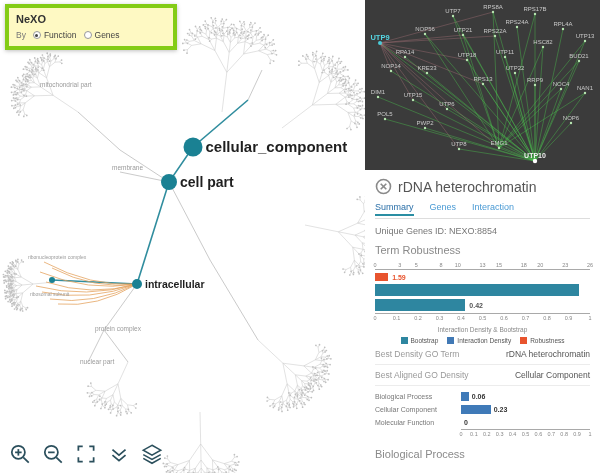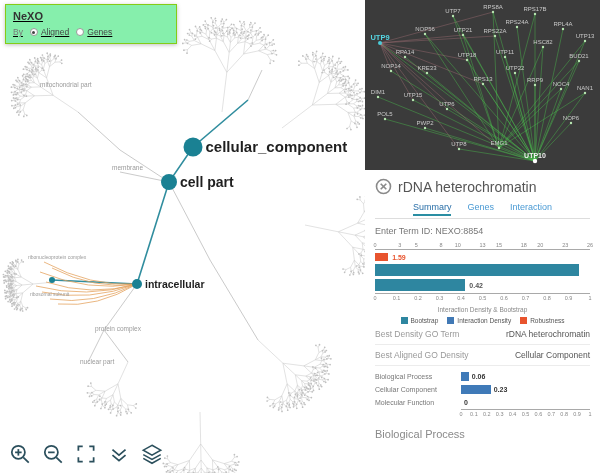--- a/index.html
+++ b/index.html
@@ -4,22 +4,22 @@
 <style>
   html,body{margin:0;padding:0;}
   body{width:600px;height:473px;position:relative;overflow:hidden;background:#fff;
        font-family:"Liberation Sans",sans-serif;}
   #app{position:absolute;inset:0;}
 
   
   #left-panel{position:absolute;left:0;top:0;width:365px;height:473px;background:#fff;overflow:hidden;}
   #tree-svg{position:absolute;left:0;top:0;}
 
-  .search-card{position:absolute;left:5px;top:4px;width:172px;background:#86efac;
-    border:1px solid #84cc16;box-shadow:0 1px 4px rgba(0,0,0,.25);padding:5px 7px 6px;z-index:3;box-sizing:border-box;text-decoration:underline;}
+  .search-card{position:absolute;left:5px;top:4px;width:172px;background:#fef9c3;
+    border:4px solid #84cc16;box-shadow:0 1px 4px rgba(0,0,0,.25);padding:5px 7px 6px;z-index:3;box-sizing:border-box;}
   .nexo-title{font-size:11px;font-weight:bold;color:#333;margin-bottom:3px;}
   .search-row{display:flex;align-items:center;gap:4px;}
   .search-row input{flex:1;min-width:0;height:15px;border:1px solid #ddd;font-size:8.5px;
     padding:1px 3px;color:#333;outline:none;font-family:"Liberation Sans",sans-serif;}
   .sc-icons{display:flex;align-items:center;gap:3px;}
   .sc-icons .sc-ic{display:inline-flex;cursor:pointer;line-height:0;}
   .by-row{margin-top:5px;display:flex;align-items:center;gap:7px;font-size:8.5px;color:#444;}
   .by-label{color:#777;}
   .by-opt{display:inline-flex;align-items:center;cursor:pointer;}
   .radio{width:8px;height:8px;border:1px solid #999;border-radius:50%;display:inline-block;
@@ -33,21 +33,21 @@
 
   
   #graph-panel{position:absolute;left:365px;top:0;width:260px;height:170px;background:#3b3b3b;}
   #graph-svg{display:block;}
 
   
   #detail-panel{position:absolute;left:365px;top:170px;width:235px;height:303px;background:#fff;
     box-sizing:border-box;padding:8px 10px 0;overflow:hidden;}
   .d-header{display:flex;align-items:center;gap:6px;}
   .d-title{font-size:14px;color:#555;}
-  .d-tabs{display:flex;gap:16px;margin-top:7px;padding-bottom:4px;border-bottom:1px solid #ddd;font-size:9px;justify-content:center;}
+  .d-tabs{display:flex;gap:16px;margin-top:7px;padding-bottom:4px;border-bottom:1px solid #ddd;font-size:9px;}
   .tab{color:#4a9ad4;cursor:pointer;}
   .tab.active{color:#2a6fa8;border-bottom:2px solid #2a8ea3;padding-bottom:2px;margin-bottom:-2px;}
   .d-uid{font-size:9px;color:#777;margin-top:7px;}
   .d-section{font-size:11px;color:#8a8a8a;margin-top:8px;}
 
   .axis{position:relative;height:10px;margin-top:3px;}
   .axis-top{border-bottom:1px solid #a9a9a9;}
   .axis-top .tick{position:absolute;bottom:1px;transform:translateX(-50%);font-size:5.5px;color:#888;}
   .axis-bottom{border-top:1px solid #a9a9a9;margin-top:2px;}
   .axis-bottom .tick{position:absolute;top:1px;transform:translateX(-50%);font-size:5.5px;color:#888;}
@@ -116,21 +116,21 @@
         <text x="28" y="259" font-size="5" fill="#9a9a9a">ribonucleoprotein complex</text>
         <text x="30" y="296" font-size="5" fill="#9a9a9a">ribosomal subunit</text>
       </svg>
 
     <div class="search-card">
       <div class="nexo-title">NeXO</div>
       <div class="by-row" id="by-row">
         <span class="by-label">By</span>
       <span class="by-opt">
             <span class="radio checked"></span>
-            <span>Aligned</span>
+            <span>Function</span>
           </span>
           <span class="by-opt">
             <span class="radio"></span>
             <span>Genes</span>
           </span>
         </div>
     </div>
 
     <div id="toolbar">
         <button class="tool-btn"><svg viewBox="0 0 22 22" fill="none" stroke="#2b4f5c" stroke-width="1.6">
@@ -288,22 +288,23 @@
       </span>
       <span class="d-title">rDNA heterochromatin</span>
     </div>
 
     <div class="d-tabs" id="d-tabs">
         <span class="tab active">Summary</span>
         <span class="tab">Genes</span>
         <span class="tab">Interaction</span>
       </div>
 
-    <div class="d-uid">Enter Term ID: NEXO:8854</div>
-
+    <div class="d-uid">Unique Genes ID: NEXO:8854</div>
+
+    <div class="d-section">Term Robustness</div>
     <div id="rob-chart">
       <div class="axis axis-top" id="rob-axis-top">
           <span class="tick" style="left: 0%;">0</span>
           <span class="tick" style="left: 11.5385%;">3</span>
           <span class="tick" style="left: 19.2308%;">5</span>
           <span class="tick" style="left: 30.7692%;">8</span>
           <span class="tick" style="left: 38.4615%;">10</span>
           <span class="tick" style="left: 50%;">13</span>
           <span class="tick" style="left: 57.6923%;">15</span>
           <span class="tick" style="left: 69.2308%;">18</span>

